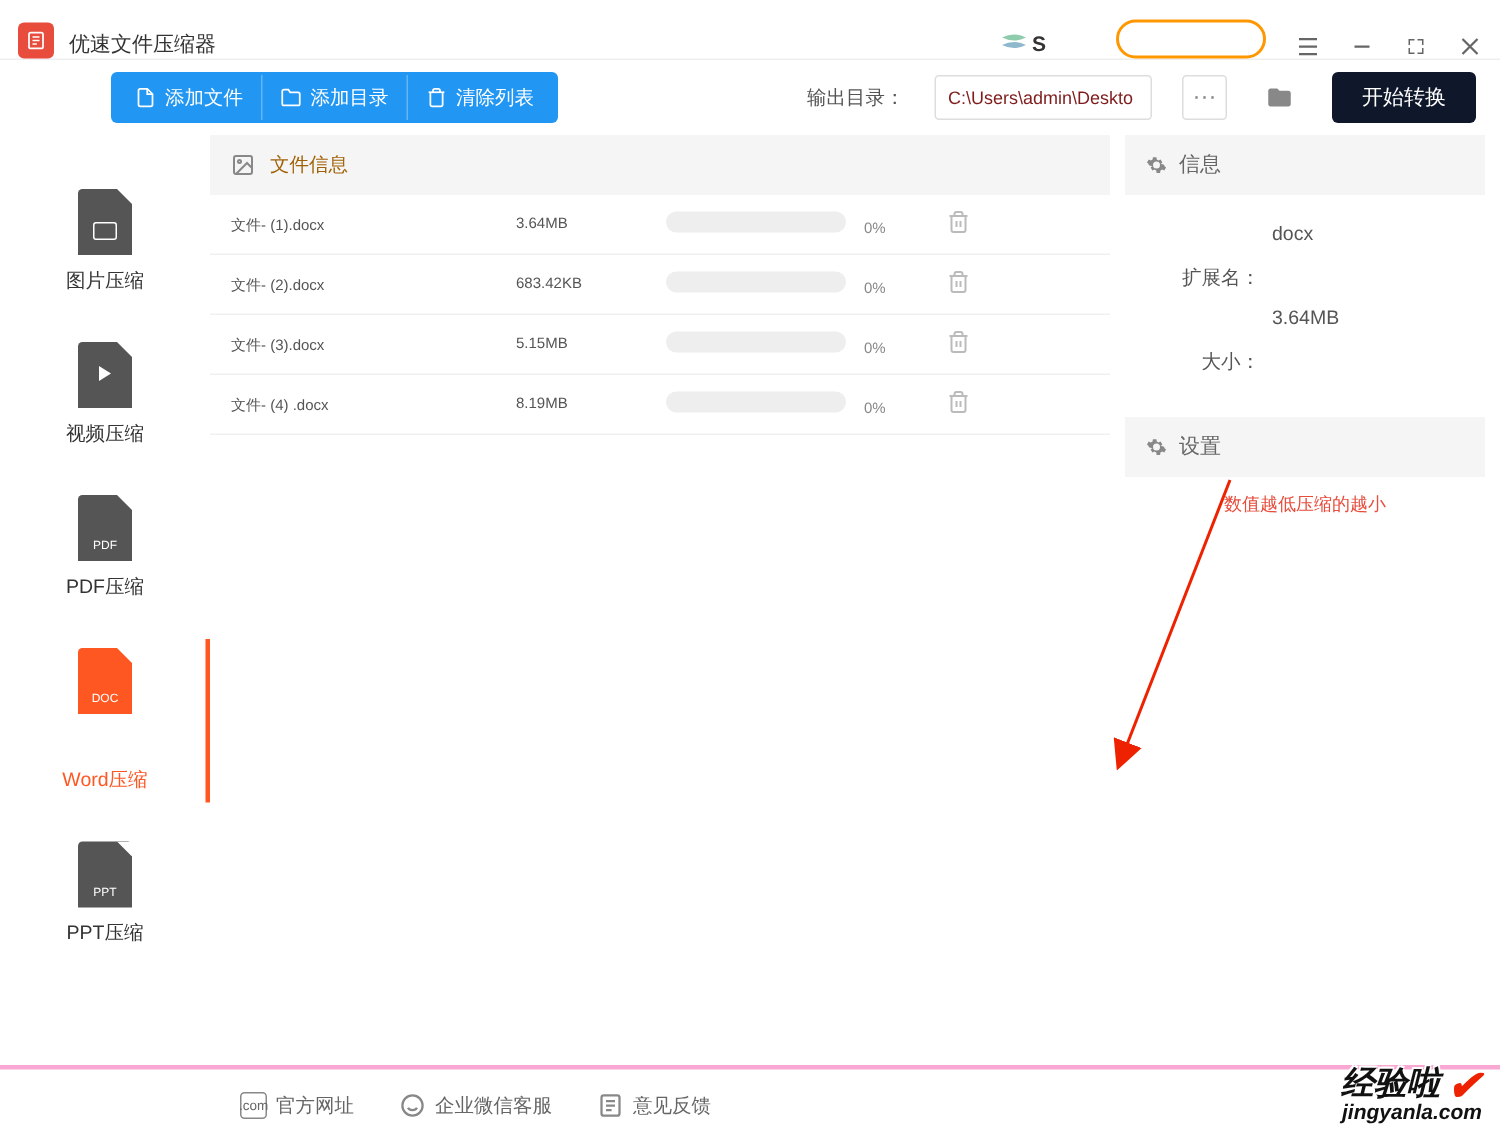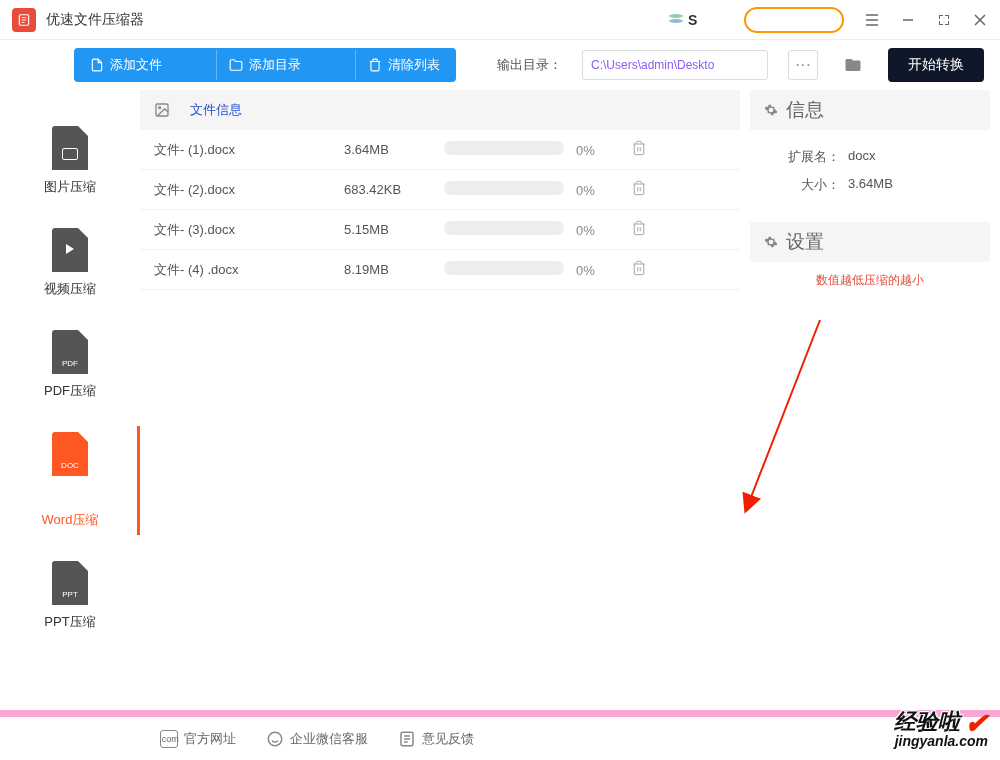--- a/index.html
+++ b/index.html
@@ -1,35 +1,35 @@
 <!DOCTYPE html>
 <html><head>
   <meta charset="utf-8">
   <style>
     * { margin: 0; padding: 0; box-sizing: border-box; font-family: "Microsoft YaHei", Arial, sans-serif; }
     body { width: 1000px; height: 760px; background: #fff; overflow: hidden; position: relative; }
     
     
-    .titlebar { height: 40px; display: flex; align-items: center; padding: 0 12px; border-bottom: 1px solid #eee; }
+    .titlebar { height: 40px; display: flex; align-items: flex-end; padding: 0 12px; border-bottom: 1px solid #eee; }
     .app-logo { width: 24px; height: 24px; background: #e74c3c; border-radius: 4px; display: flex; align-items: center; justify-content: center; color: #fff; font-size: 10px; margin-right: 10px; }
     .app-title { font-size: 14px; color: #333; flex: 0 0 auto; }
     .titlebar-spacer { flex: 1; }
     .titlebar-s { width: 40px; display: flex; align-items: center; justify-content: center; margin-right: 40px; }
     .titlebar-pill { width: 100px; height: 26px; border: 2px solid #ff9800; border-radius: 13px; margin-right: 20px; background: #fff; }
     .titlebar-icons { display: flex; gap: 20px; align-items: center; }
     .tb-icon { width: 16px; height: 16px; color: #666; cursor: pointer; display: flex; align-items: center; justify-content: center; }
     
     
     .toolbar { height: 50px; display: flex; align-items: center; padding: 0 16px 0 74px; gap: 20px; }
     .tb-group { background: #2196f3; color: #fff; height: 34px; border-radius: 4px; display: flex; align-items: center; padding: 0 4px; }
     .tb-btn { display: flex; align-items: center; gap: 6px; padding: 0 12px; height: 30px; font-size: 13px; cursor: pointer; }
-    .tb-btn.sep { border-left: 1px solid rgba(255,255,255,0.3); margin-left: 42px; }
+    .tb-btn.sep { border-left: 1px solid rgba(255,255,255,0.3); }
     .tb-spacer { flex: 1; }
     .out-label { font-size: 13px; color: #555; }
-    .out-path { width: 186px; height: 30px; border: 1px solid #ddd; border-radius: 3px; padding: 0 8px; font-size: 12px; color: #8b5cf6; display: flex; align-items: center; overflow: hidden; white-space: nowrap; }
+    .out-path { width: 145px; height: 30px; border: 1px solid #ddd; border-radius: 3px; padding: 0 8px; font-size: 12px; color: #7f1d1d; display: flex; align-items: center; overflow: hidden; white-space: nowrap; }
     .out-more { width: 30px; height: 30px; border: 1px solid #ddd; border-radius: 3px; display: flex; align-items: center; justify-content: center; color: #888; cursor: pointer; }
     .out-folder { width: 30px; height: 30px; display: flex; align-items: center; justify-content: center; color: #888; cursor: pointer; }
     .start-btn { background: #0f172a; color: #fff; height: 34px; padding: 0 20px; border-radius: 4px; font-size: 14px; display: flex; align-items: center; cursor: pointer; }
     
     
     .main { display: flex; height: 620px; }
     
     
     .sidebar { width: 140px; padding-top: 20px; }
     .sb-item { display: flex; flex-direction: column; align-items: center; gap: 8px; padding: 16px 0; cursor: pointer; position: relative; }
@@ -41,49 +41,49 @@
     .sb-label { font-size: 13px; color: #333; }
     .sb-item.active .sb-label { color: #ff5722; }
     .sb-icon-inner { width: 16px; height: 12px; border: 1px solid #fff; border-radius: 2px; margin-bottom: 4px; }
     .sb-icon-play { width: 0; height: 0; border-left: 8px solid #fff; border-top: 5px solid transparent; border-bottom: 5px solid transparent; margin-bottom: 12px; }
     
     
     .content { flex: 1; display: flex; gap: 10px; padding-right: 10px; }
     
     
     .filelist { flex: 1; }
-    .fl-header { background: #f5f5f5; height: 40px; display: flex; align-items: center; padding: 0 14px; gap: 20px; color: #1d4ed8; font-size: 13px; }
+    .fl-header { background: #f5f5f5; height: 40px; display: flex; align-items: center; padding: 0 14px; gap: 10px; color: #a16207; font-size: 13px; }
     .fl-cols { display: flex; height: 40px; align-items: center; padding: 0 14px; font-size: 13px; color: #333; font-weight: 500; border-bottom: 1px solid #eee; }
     .col-name { flex: 0 0 190px; }
     .col-size { flex: 0 0 100px; }
     .col-prog { flex: 0 0 170px; }
     .col-act { flex: 0 0 50px; text-align: center; }
-    .fl-row { display: flex; height: 40px; align-items: center; padding: 0 14px; font-size: 13px; color: #555; border-bottom: 1px solid #f0f0f0; }
+    .fl-row { display: flex; height: 40px; align-items: center; padding: 0 14px; font-size: 10px; color: #555; border-bottom: 1px solid #f0f0f0; }
     .prog-bar { width: 120px; height: 14px; background: #eee; border-radius: 7px; display: inline-block; }
     .prog-txt { margin-left: 12px; color: #888; }
     .trash { color: #bbb; cursor: pointer; }
     
     
     .rpanel { width: 240px; }
-    .rp-header { background: #f5f5f5; height: 40px; display: flex; align-items: center; padding: 0 14px; gap: 8px; color: #666; font-size: 19px; }
+    .rp-header { background: #f5f5f5; height: 40px; display: flex; align-items: center; padding: 0 14px; gap: 8px; color: #666; font-size: 14px; }
     .rp-info { padding: 18px 20px; font-size: 13px; color: #555; }
     .rp-info-row { display: flex; margin-bottom: 10px; }
-    .rp-info-label { width: 70px; text-align: right; margin-right: 8px; }
+    .rp-info-label { width: 70px; text-align: right; margin-right: 8px; margin-top: 28px; }
     .rp-settings-box { border: 2px solid #e74c3c; margin: 4px 6px; padding: 16px 12px; }
     .rp-quality { display: flex; align-items: center; gap: 4px; font-size: 13px; color: #333; }
     .stepper { border: 1px solid #ddd; display: flex; align-items: center; }
     .step-btn { width: 26px; height: 30px; display: flex; align-items: center; justify-content: center; color: #888; cursor: pointer; background: #fafafa; }
     .step-val { width: 44px; height: 30px; display: flex; align-items: center; justify-content: center; border-left: 1px solid #ddd; border-right: 1px solid #ddd; }
     .rp-note { color: #e74c3c; font-size: 12px; text-align: center; margin-top: 10px; }
     
     
     .arrow-svg { position: absolute; left: 740px; top: 310px; pointer-events: none; }
     
     
-    .footer { height: 50px; border-top: 7px solid #f9a8d4; display: flex; align-items: center; padding: 0 20px 0 160px; gap: 30px; font-size: 13px; color: #666; }
+    .footer { height: 50px; border-top: 3px solid #f9a8d4; display: flex; align-items: center; padding: 0 20px 0 160px; gap: 30px; font-size: 13px; color: #666; }
     .ft-item { display: flex; align-items: center; gap: 6px; cursor: pointer; }
     .ft-icon { width: 18px; height: 18px; border: 1.5px solid #888; border-radius: 3px; display: flex; align-items: center; justify-content: center; font-size: 9px; }
     
     
     .watermark { position: absolute; right: 12px; bottom: 12px; font-weight: bold; font-style: italic; text-align: right; line-height: 1; }
     .wm-top { font-size: 22px; color: #111; text-shadow: 1px 1px 0 #fff, -1px -1px 0 #fff, 1px -1px 0 #fff, -1px 1px 0 #fff; }
     .wm-check { color: #e20; font-size: 28px; display: inline-block; transform: translateY(4px); }
     .wm-bot { font-size: 14px; color: #111; text-shadow: 1px 1px 0 #fff, -1px -1px 0 #fff, 1px -1px 0 #fff, -1px 1px 0 #fff; }
     
     .icon { display: inline-flex; }

